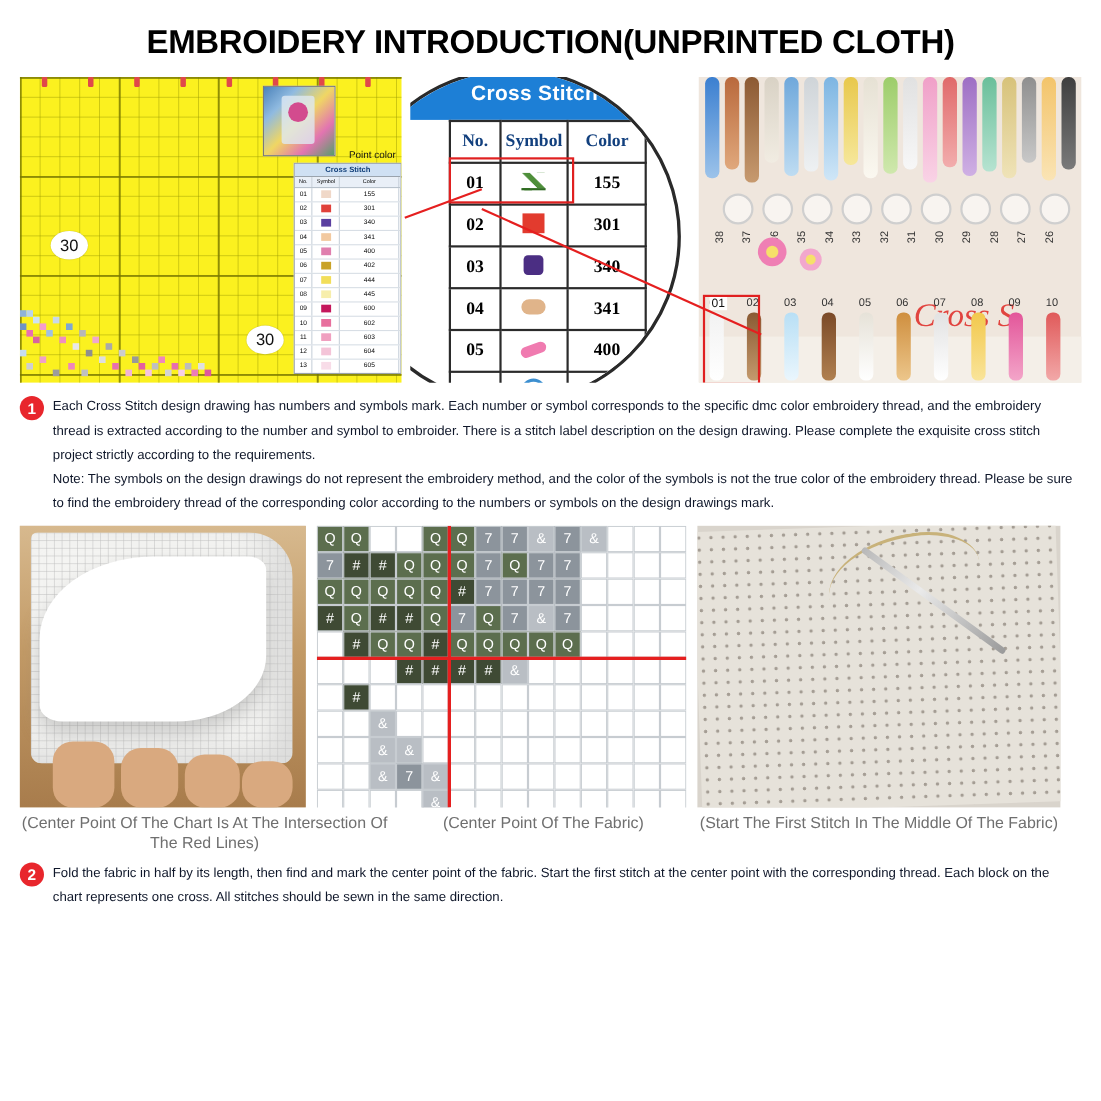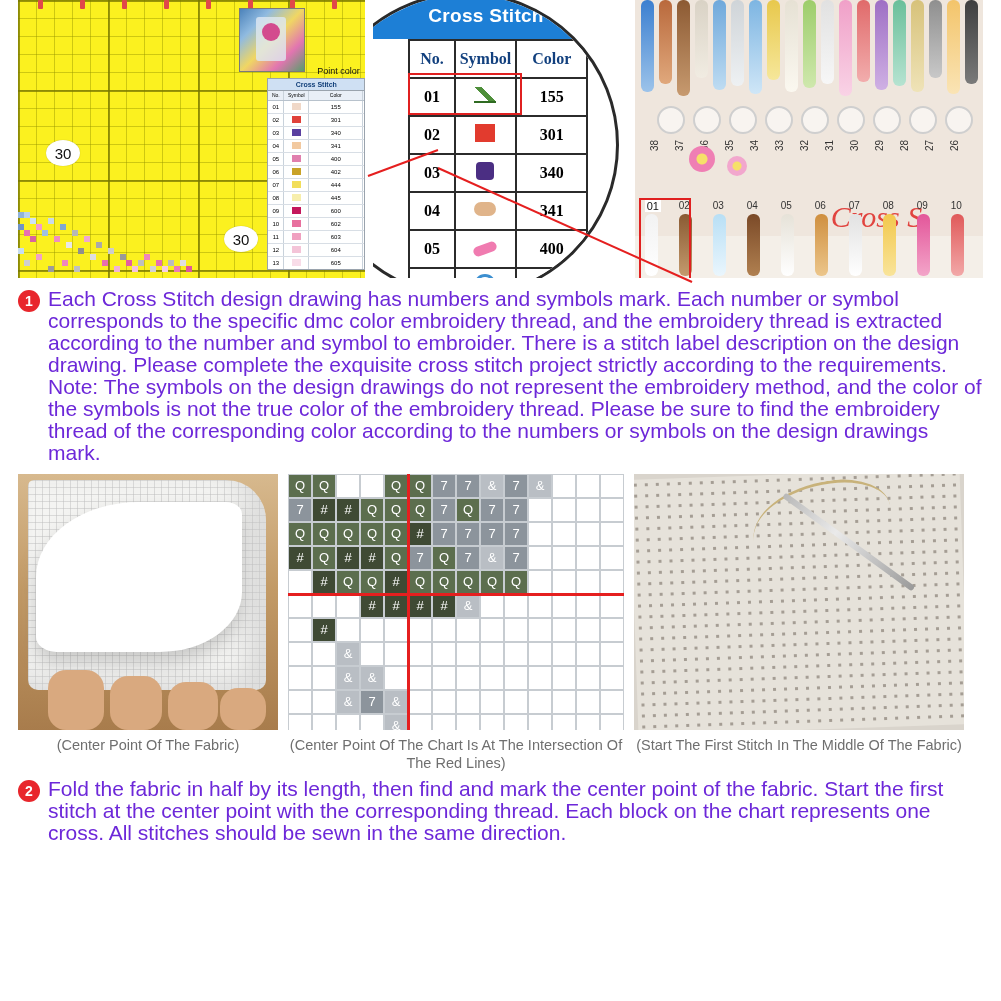--- a/index.html
+++ b/index.html
@@ -266,23 +266,23 @@
     color: #fff;
     border-radius: 50%;
     font-size: 14px;
     font-weight: bold;
     display: flex;
     align-items: center;
     justify-content: center;
     margin-top: 2px;
   }
   .step-text {
-    font-size: 21px;
+    font-size: 12px;
     line-height: 22px;
-    color: #6d28d9;
+    color: #0f172a;
     font-family: "Liberation Sans", sans-serif;
   }
 
   
   .row2 {
     display: flex;
     gap: 10px;
     margin-top: 10px;
     height: 256px;
   }
@@ -392,20 +392,21 @@
   .cap-b { width: 336px; }
   .cap-c { width: 330px; }
 
   .step2 { margin-top: 6px; }
 </style>
 </head>
 <body>
 
 <div class="page">
 
+  <div class="title">EMBROIDERY INTRODUCTION(UNPRINTED CLOTH)</div>
 
   <div class="row1">
 
     <div class="panel p1">
       <div class="canvas-yellow"></div>
       <div class="pinrow">
         <div class="pin" style="left:20px"></div>
         <div class="pin" style="left:62px"></div>
         <div class="pin" style="left:104px"></div>
         <div class="pin" style="left:146px"></div>
@@ -868,22 +869,22 @@
     </div>
 
     <div class="ph ph-c">
       <div class="aida"></div>
       <div class="thread-c"></div>
       <div class="needle"></div>
     </div>
   </div>
 
   <div class="captions">
+    <div class="caption cap-b">(Center Point Of The Chart Is At The Intersection Of The Red Lines)</div>
     <div class="caption cap-a">(Center Point Of The Fabric)</div>
-    <div class="caption cap-b">(Center Point Of The Chart Is At The Intersection Of The Red Lines)</div>
     <div class="caption cap-c">(Start The First Stitch In The Middle Of The Fabric)</div>
   </div>
 
   <div class="step step2">
     <div class="badge">2</div>
     <div class="step-text">Fold the fabric in half by its length, then find and mark the center point of the fabric. Start the first stitch at the center point with the corresponding thread. Each block on the chart represents one cross. All stitches should be sewn in the same direction.</div>
   </div>
 
 </div>
 

